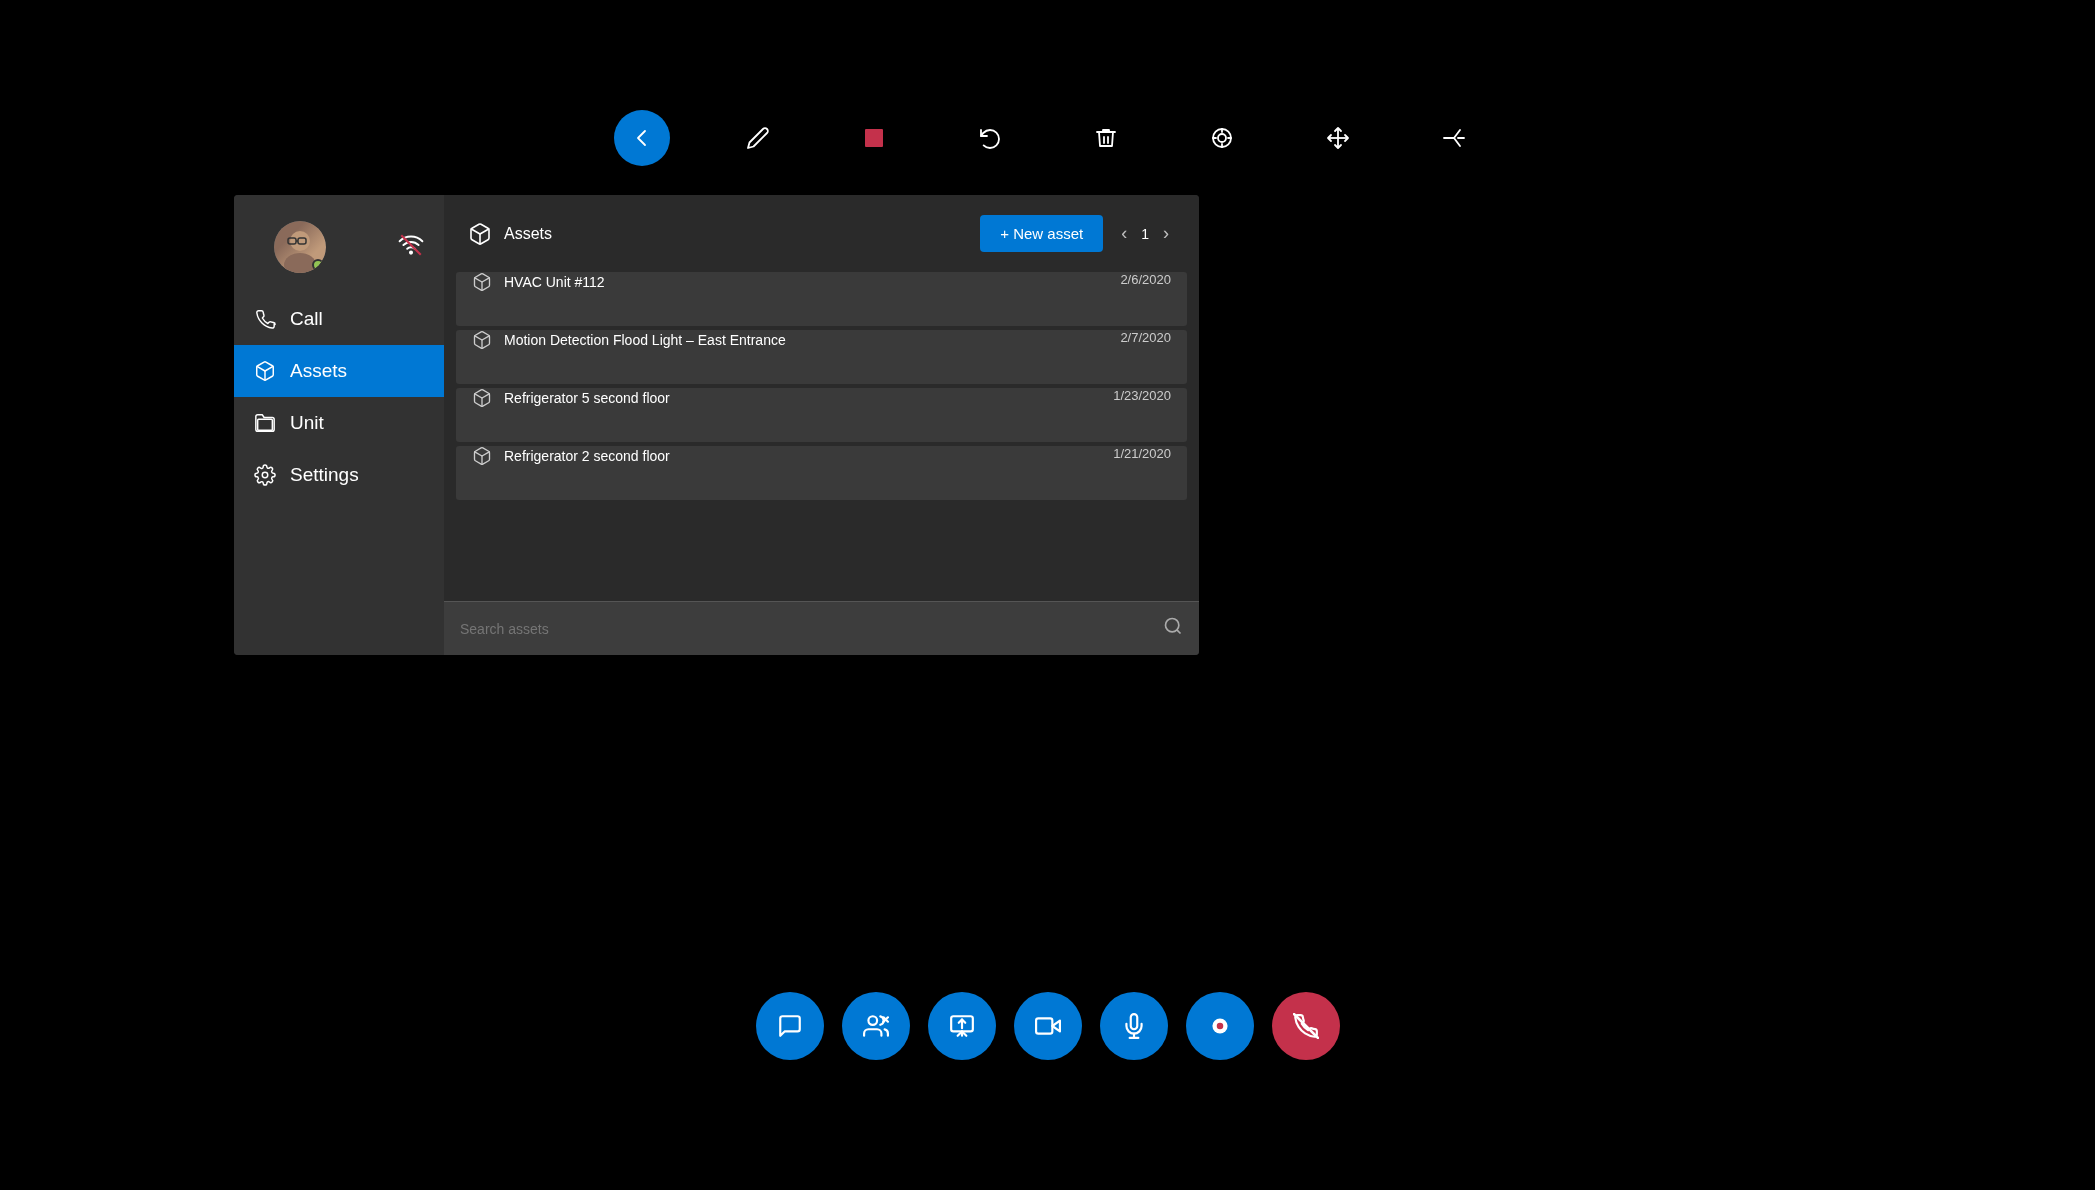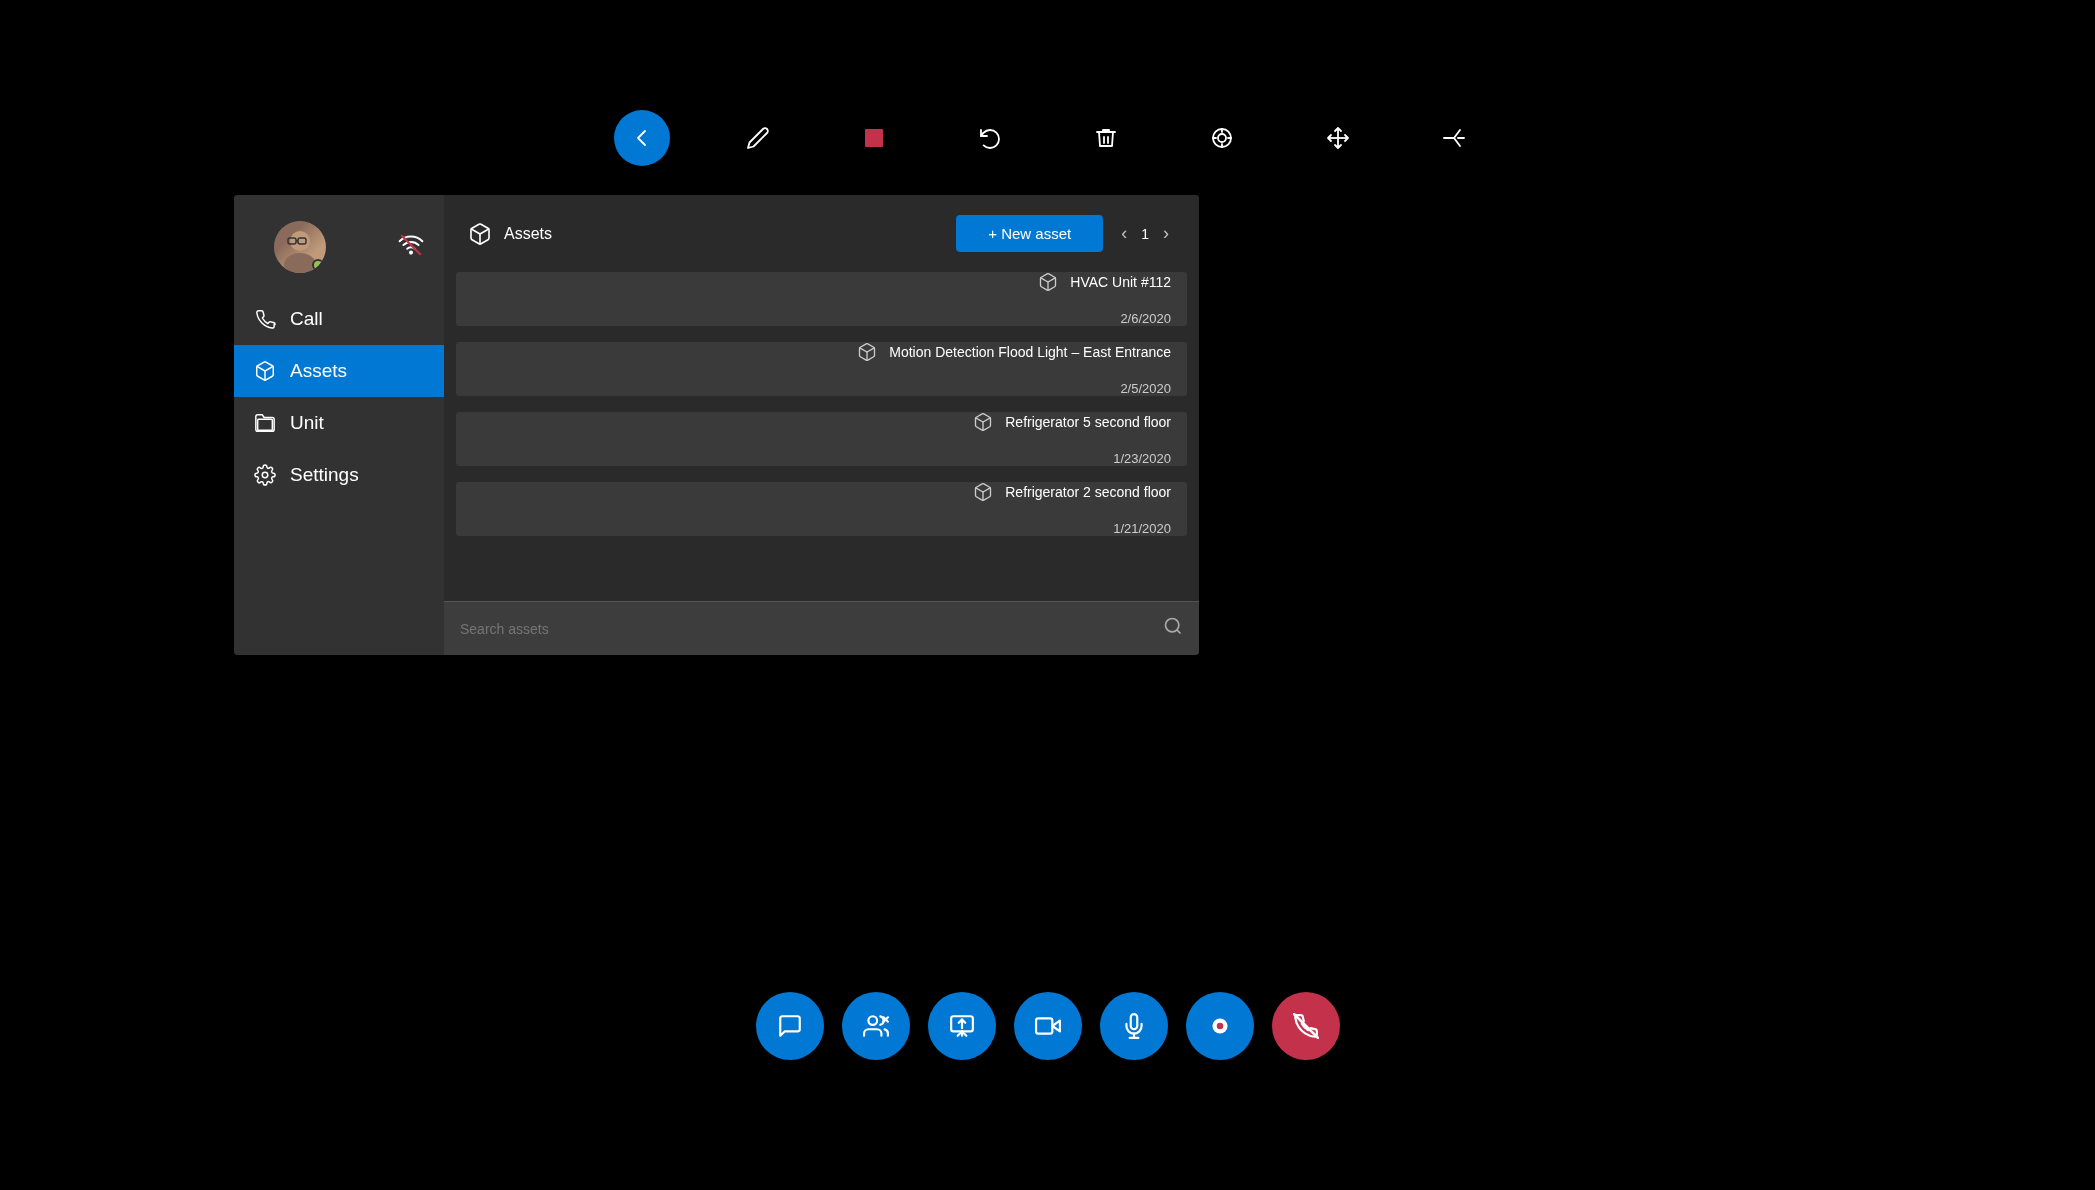--- a/index.html
+++ b/index.html
@@ -180,21 +180,21 @@
       display: flex;
       align-items: center;
       gap: 12px;
     }
 
     .new-asset-btn {
       background: #0078d4;
       color: #fff;
       border: none;
       border-radius: 4px;
-      padding: 10px 32px;
+      padding: 10px 20px;
       font-size: 15px;
       cursor: pointer;
       display: flex;
       align-items: center;
       gap: 8px;
       font-family: 'Segoe UI', Arial, sans-serif;
     }
 
     .pagination {
       display: flex;
@@ -220,31 +220,30 @@
 
     
     .asset-list {
       flex: 1;
       overflow-y: auto;
       padding: 0 12px;
     }
 
     .asset-item {
       display: flex;
-      align-items: flex-end;
+      align-items: flex-start;
       justify-content: space-between;
       padding: 0 16px;
       height: 54px;
       background: #3a3a3a;
       border-radius: 3px;
-      margin-bottom: 16px;
+      margin-bottom: 4px;
       cursor: pointer;
       color: #fff;
       font-size: 14px;
-      flex-direction: column;
     }
 
     .asset-item-left {
       display: flex;
       align-items: center;
       gap: 12px;
     }
 
     .asset-item svg {
       width: 20px;
@@ -500,21 +499,21 @@
     </div>
         <div class="asset-item">
       <div class="asset-item-left">
         <svg viewBox="0 0 24 24">
           <path d="M21 16V8a2 2 0 0 0-1-1.73l-7-4a2 2 0 0 0-2 0l-7 4A2 2 0 0 0 3 8v8a2 2 0 0 0 1 1.73l7 4a2 2 0 0 0 2 0l7-4A2 2 0 0 0 21 16z" stroke-linecap="round" stroke-linejoin="round"></path>
           <polyline points="3.27 6.96 12 12.01 20.73 6.96" stroke-linecap="round" stroke-linejoin="round"></polyline>
           <line x1="12" y1="22.08" x2="12" y2="12" stroke-linecap="round"></line>
         </svg>
         <span>Motion Detection Flood Light – East Entrance</span>
       </div>
-      <span class="asset-date">2/5/2020</span>
+      <span class="asset-date">2/7/2020</span>
     </div>
         <div class="asset-item">
       <div class="asset-item-left">
         <svg viewBox="0 0 24 24">
           <path d="M21 16V8a2 2 0 0 0-1-1.73l-7-4a2 2 0 0 0-2 0l-7 4A2 2 0 0 0 3 8v8a2 2 0 0 0 1 1.73l7 4a2 2 0 0 0 2 0l7-4A2 2 0 0 0 21 16z" stroke-linecap="round" stroke-linejoin="round"></path>
           <polyline points="3.27 6.96 12 12.01 20.73 6.96" stroke-linecap="round" stroke-linejoin="round"></polyline>
           <line x1="12" y1="22.08" x2="12" y2="12" stroke-linecap="round"></line>
         </svg>
         <span>Refrigerator 5 second floor</span>
       </div>

